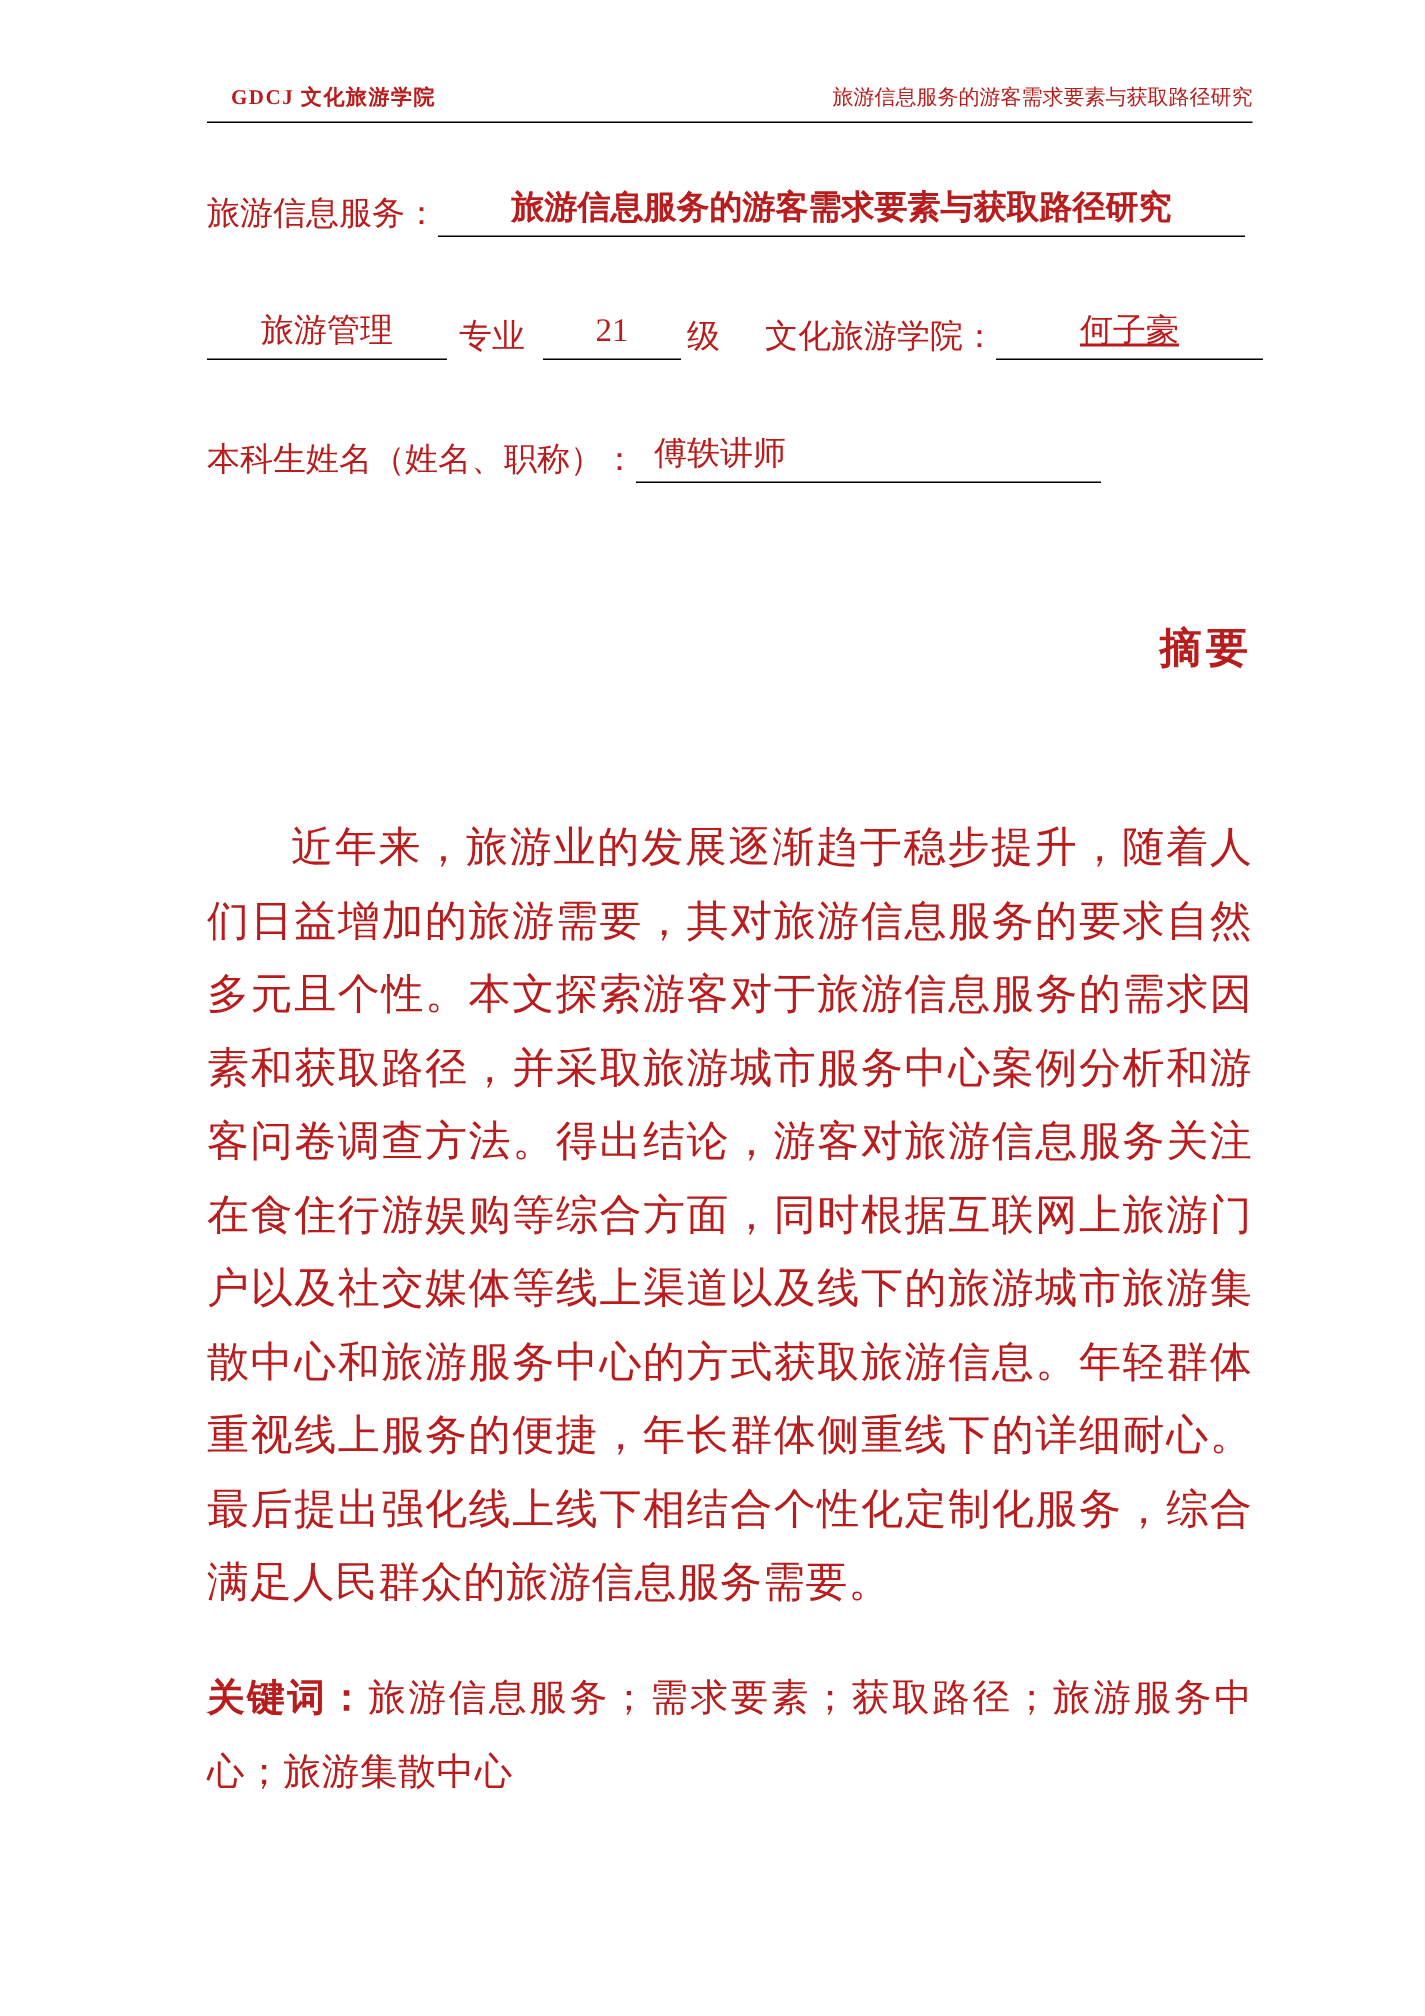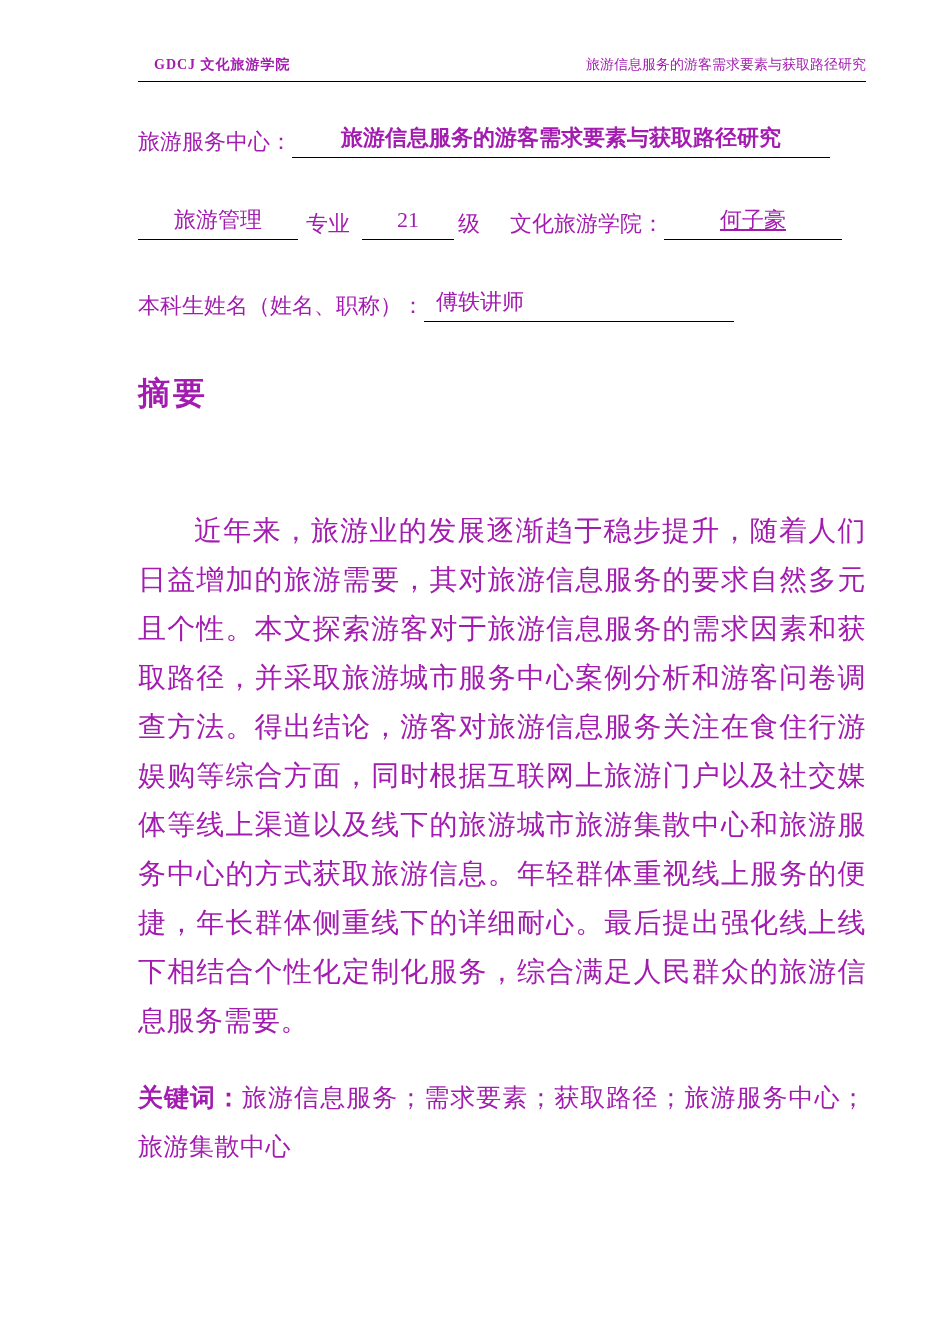--- a/index.html
+++ b/index.html
@@ -7,22 +7,22 @@
     padding: 0;
     background: #ffffff;
   }
   .page {
     position: relative;
     width: 950px;
     height: 1344px;
     margin: 0 auto;
     background: #ffffff;
     box-sizing: border-box;
-    padding: 56px 84px 0 138px;
-    color: #a21caf;
+    padding: 56px 115px 0 138px;
+    color: #b91c1c;
     font-family: "Liberation Serif", "DejaVu Serif", serif;
   }
   
   .running-header {
     display: flex;
     justify-content: space-between;
     align-items: flex-end;
     font-size: 14px;
     padding-left: 16px;
   }
@@ -51,23 +51,23 @@
   }
   .fill-title   { width: 538px; font-weight: bold; }
   .fill-major   { width: 160px; }
   .fill-grade   { width: 92px;  margin: 0 4px; }
   .fill-student { width: 178px; text-decoration: underline; }
   .fill-advisor { width: 298px; text-align: left; padding-left: 12px; }
   .gap-sm { display: inline-block; width: 8px; }
   .gap-md { display: inline-block; width: 30px; }
   
   .abstract-heading {
-    margin-top: 50px;
-    text-align: left;
-    font-size: 32px;
+    margin-top: 91px;
+    text-align: right;
+    font-size: 28px;
     font-weight: bold;
     letter-spacing: 3px;
     font-family: "Liberation Sans", "DejaVu Sans", sans-serif;
   }
   .abstract-body {
     margin-top: 90px;
     font-size: 28px;
     line-height: 49px;
     text-align: justify;
     text-indent: 2em;
@@ -90,21 +90,21 @@
 
 <div class="page">
 
   <div class="running-header">
     <span class="hdr-left">GDCJ 文化旅游学院</span>
     <span class="hdr-right">旅游信息服务的游客需求要素与获取路径研究</span>
   </div>
   <hr class="header-rule">
 
   <div class="form-line line-title">
-    <span>旅游服务中心：</span><span class="fill fill-title"><span>旅游信息服务的游客需求要素与获取路径研究</span></span>
+    <span>旅游信息服务：</span><span class="fill fill-title"><span>旅游信息服务的游客需求要素与获取路径研究</span></span>
   </div>
 
   <div class="form-line line-major">
     <span class="fill fill-major"><span>旅游管理</span></span><span class="gap-sm"></span><span>专业</span><span class="gap-sm"></span><span class="fill fill-grade"><span>21</span></span><span>级</span><span class="gap-md"></span><span>文化旅游学院：</span><span class="fill fill-student"><span>何子豪</span></span>
   </div>
 
   <div class="form-line line-advisor">
     <span>本科生姓名（姓名、职称）：</span><span class="fill fill-advisor"><span>傅轶讲师</span></span>
   </div>
 

